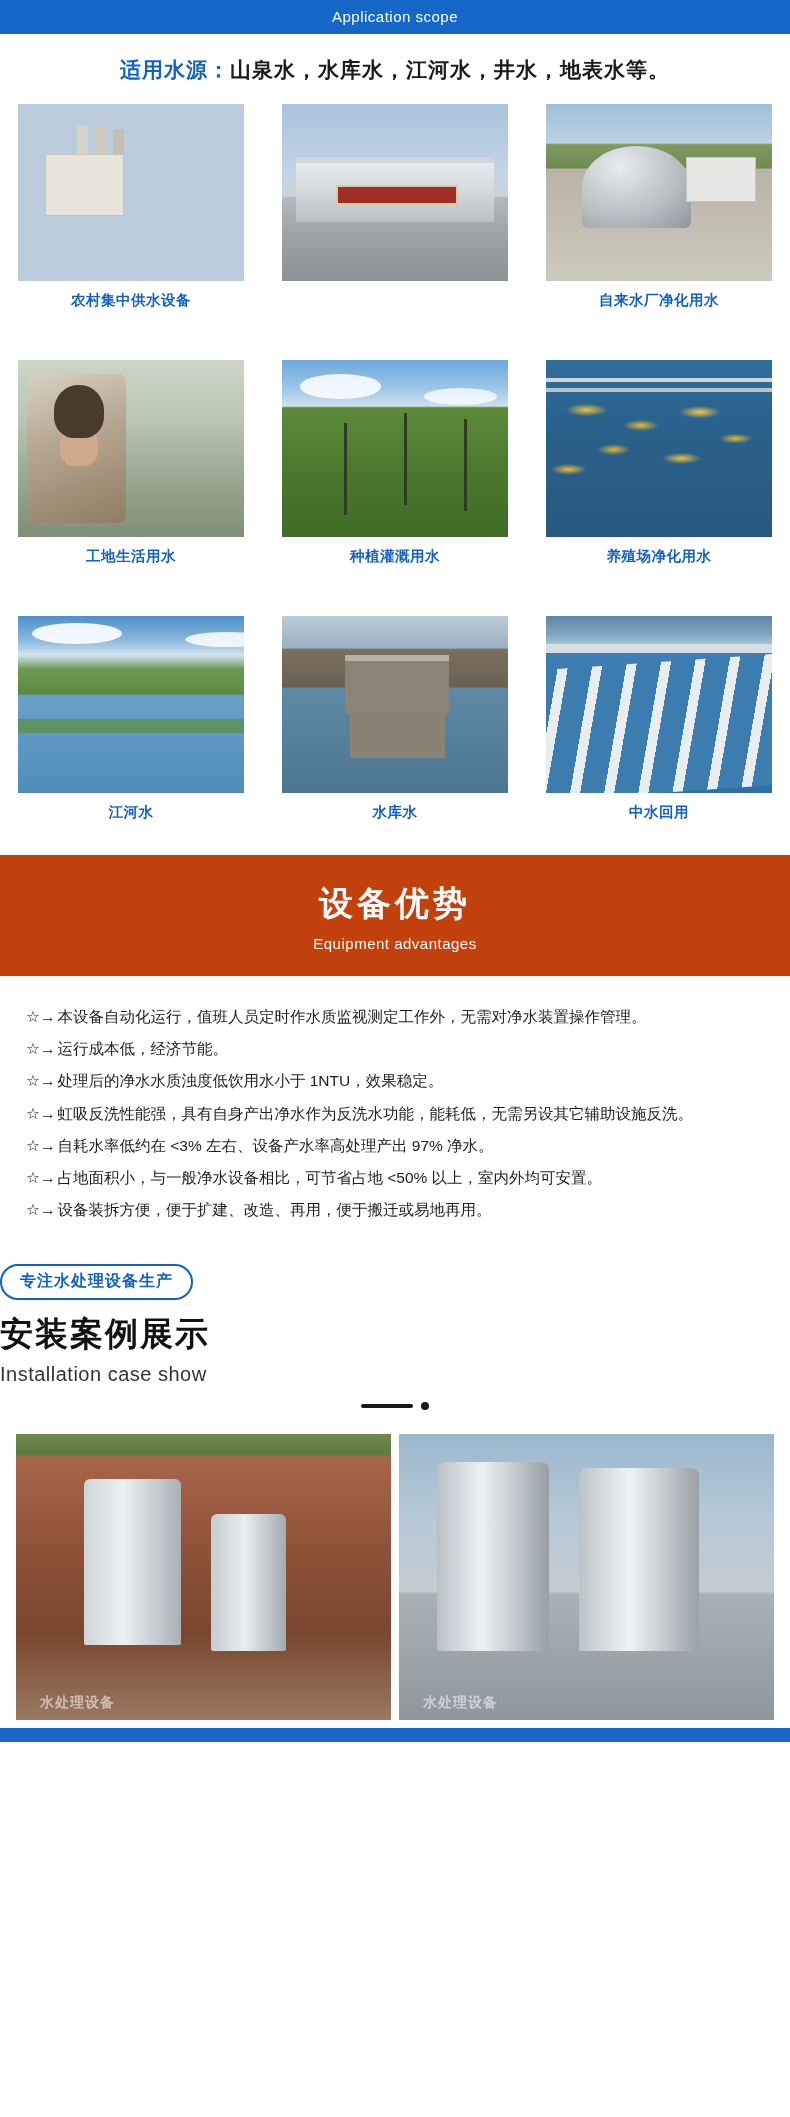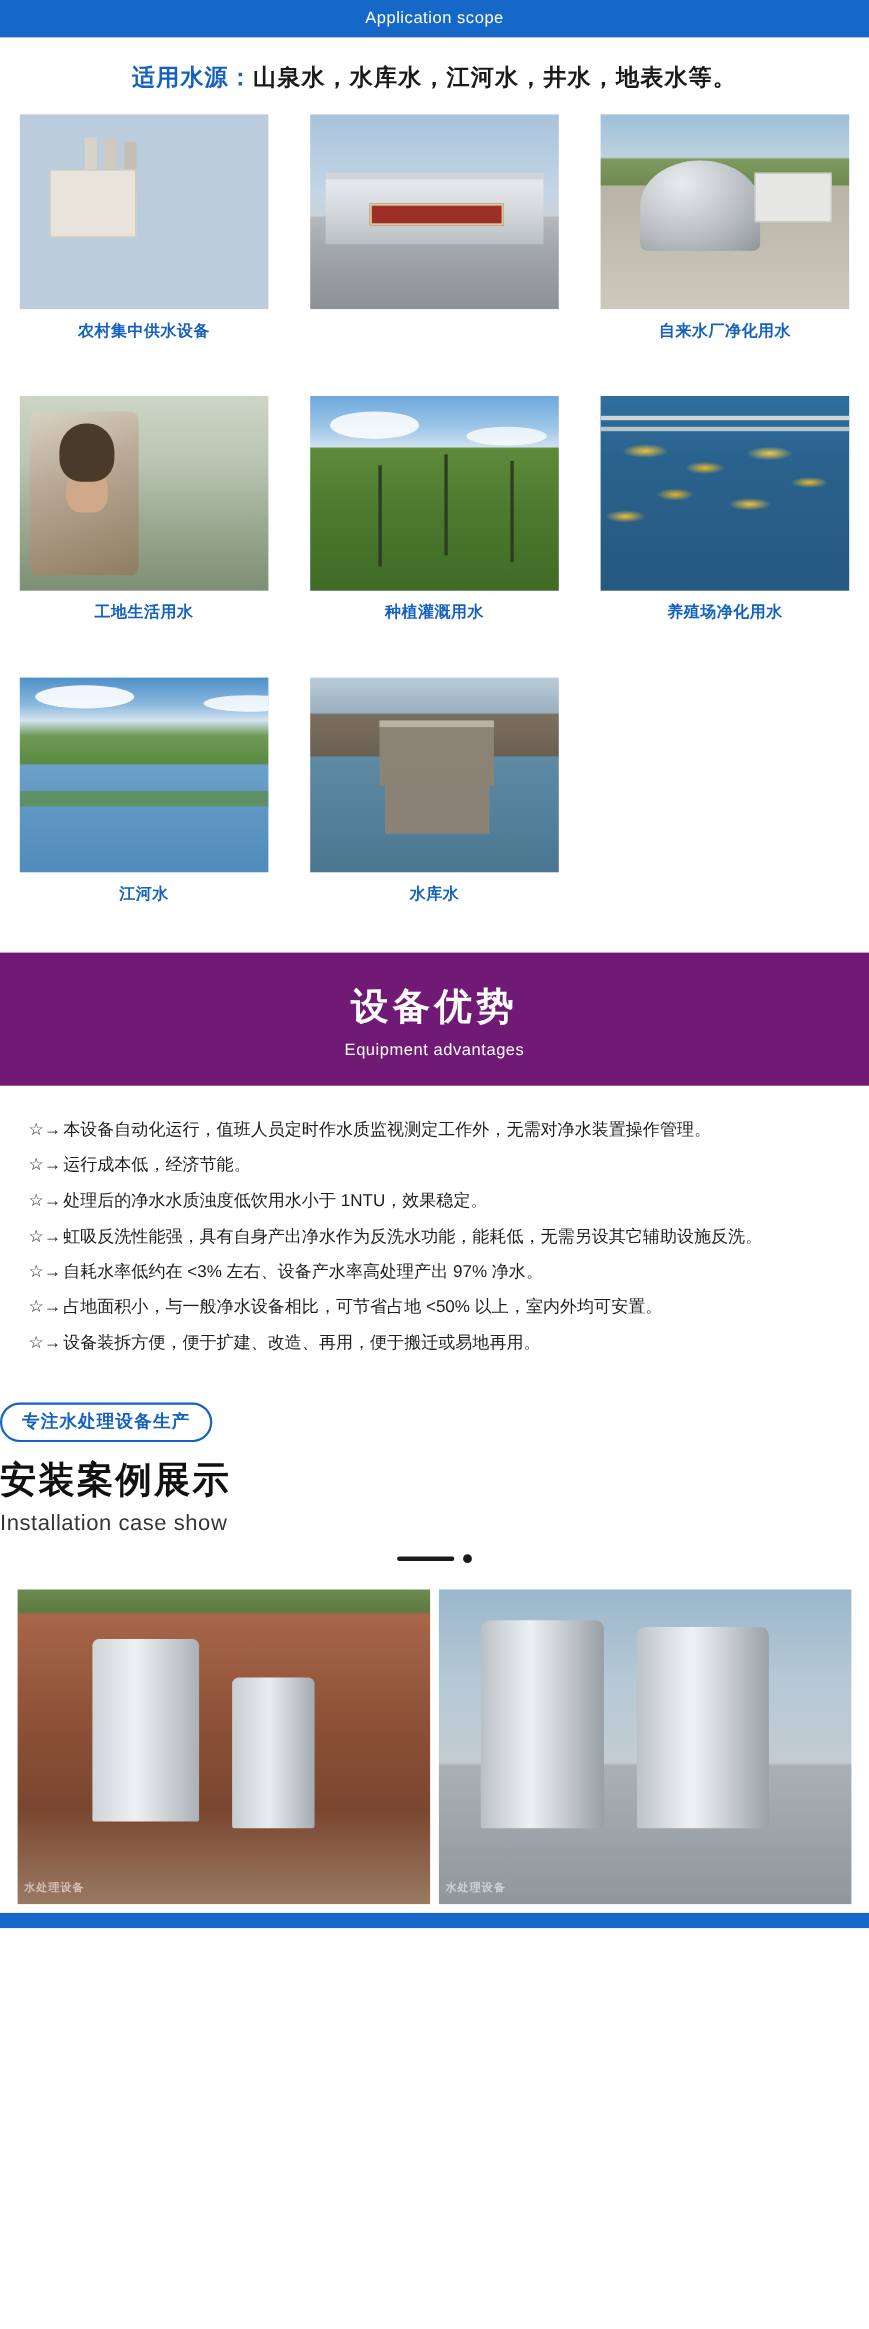--- a/index.html
+++ b/index.html
@@ -186,24 +186,24 @@
     background:repeating-linear-gradient(100deg,#e8edf0 0 10px,#3c7cae 10px 34px);
     transform:skewY(-4deg);
   }
   .ph-reuse::after{
     content:"";position:absolute;left:0;top:16%;width:100%;height:5%;
     background:#d7dee3;
   }
 
   
   .adv-band {
-    background: #701a75;
+    background: #c2410c;
     text-align: center;
     padding: 26px 0 24px;
-    margin-top: 22px;
+    margin-top: 11px;
   }
   .adv-band h2 {
     color: #ffffff;
     font-size: 34px;
     letter-spacing: 4px;
     font-weight: bold;
   }
   .adv-band .en {
     color: #ffffff;
     font-size: 15px;
@@ -287,22 +287,22 @@
     background:linear-gradient(90deg,#b9c0c5,#edf1f3 40%,#98a0a6);
     border-radius:8px 8px 2px 2px;
   }
   .cp-right::after{
     content:"";position:absolute;left:48%;top:12%;width:32%;height:64%;
     background:linear-gradient(90deg,#bcc3c8,#f0f3f5 42%,#9aa2a8);
     border-radius:8px 8px 2px 2px;
   }
 
   .watermark{
-    position:absolute; left:6px; bottom:8px;
-    font-size:10px; color:rgba(255,255,255,.55);
+    position:absolute; left:24px; bottom:8px;
+    font-size:14px; color:rgba(255,255,255,.55);
     letter-spacing:1px; font-weight:bold;
   }
 
   .bottom-strip{
     height: 14px;
     background:#1668c8;
     margin-top: 8px;
   }
 </style>
 </head>
@@ -340,20 +340,24 @@
         <div class="photo ph-fish"></div>
         <div class="caption">养殖场净化用水</div>
       </div>
       <div class="cell">
         <div class="photo ph-river"></div>
         <div class="caption">江河水</div>
       </div>
       <div class="cell">
         <div class="photo ph-reservoir"></div>
         <div class="caption">水库水</div>
+      </div>
+      <div class="cell">
+        <div class="photo ph-reuse"></div>
+        <div class="caption">中水回用</div>
       </div>
     </div>
 </section>
 
 <section class="adv-band">
   <h2>设备优势</h2>
   <div class="en">Equipment advantages</div>
 </section>
 
 <div class="adv-list" id="adv-list">

